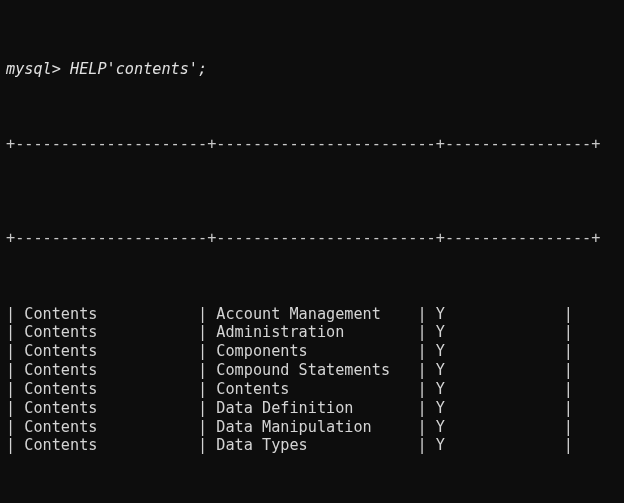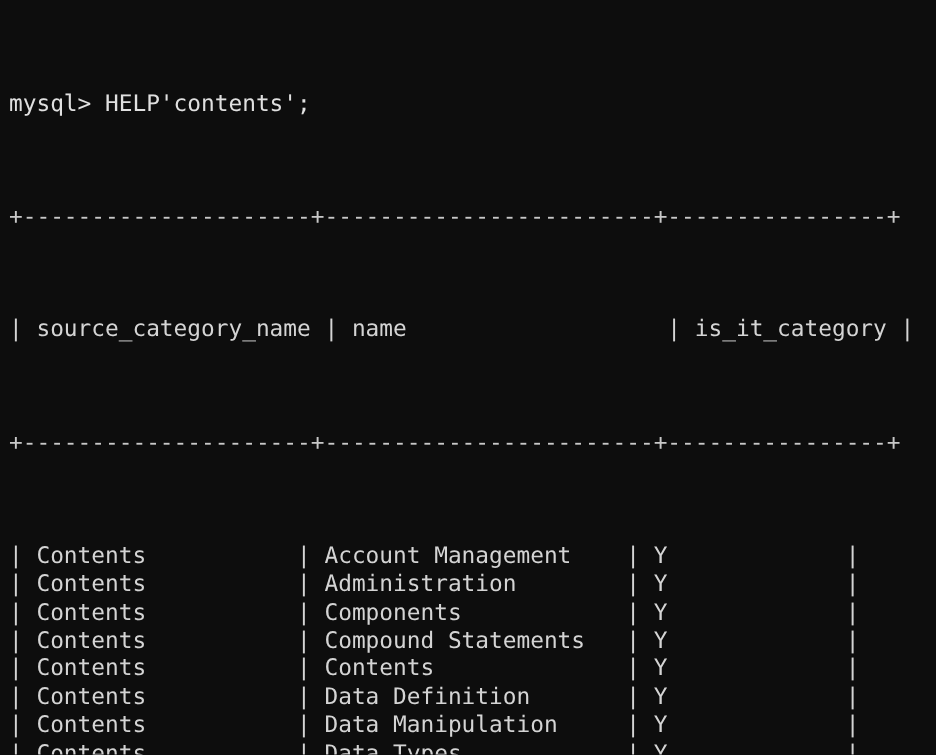--- a/index.html
+++ b/index.html
@@ -31,32 +31,32 @@
   .line {
     white-space: pre;
     height: 18.85px;
     font-family: "DejaVu Sans Mono", "Liberation Mono", monospace;
   }
   .rule {
     color: #c8c8c8;
   }
   .prompt-line {
     color: #e0e0e0;
+    font-style: italic;
   }
 </style>
 </head>
 <body>
 
 <div id="terminal">
 
   <div class="line prompt-line">mysql&gt; HELP'contents';</div>
 
   <div class="line rule">+---------------------+------------------------+----------------+</div>
 
-  <div class="line">| source_category_name | name                   | is_it_category |</div>
 
   <div class="line rule">+---------------------+------------------------+----------------+</div>
 
   <div id="table-body"><div class="line">| Contents           | Account Management    | Y             |</div><div class="line">| Contents           | Administration        | Y             |</div><div class="line">| Contents           | Components            | Y             |</div><div class="line">| Contents           | Compound Statements   | Y             |</div><div class="line">| Contents           | Contents              | Y             |</div><div class="line">| Contents           | Data Definition       | Y             |</div><div class="line">| Contents           | Data Manipulation     | Y             |</div><div class="line">| Contents           | Data Types            | Y             |</div></div>
 
   
 
   
 
 </div>

